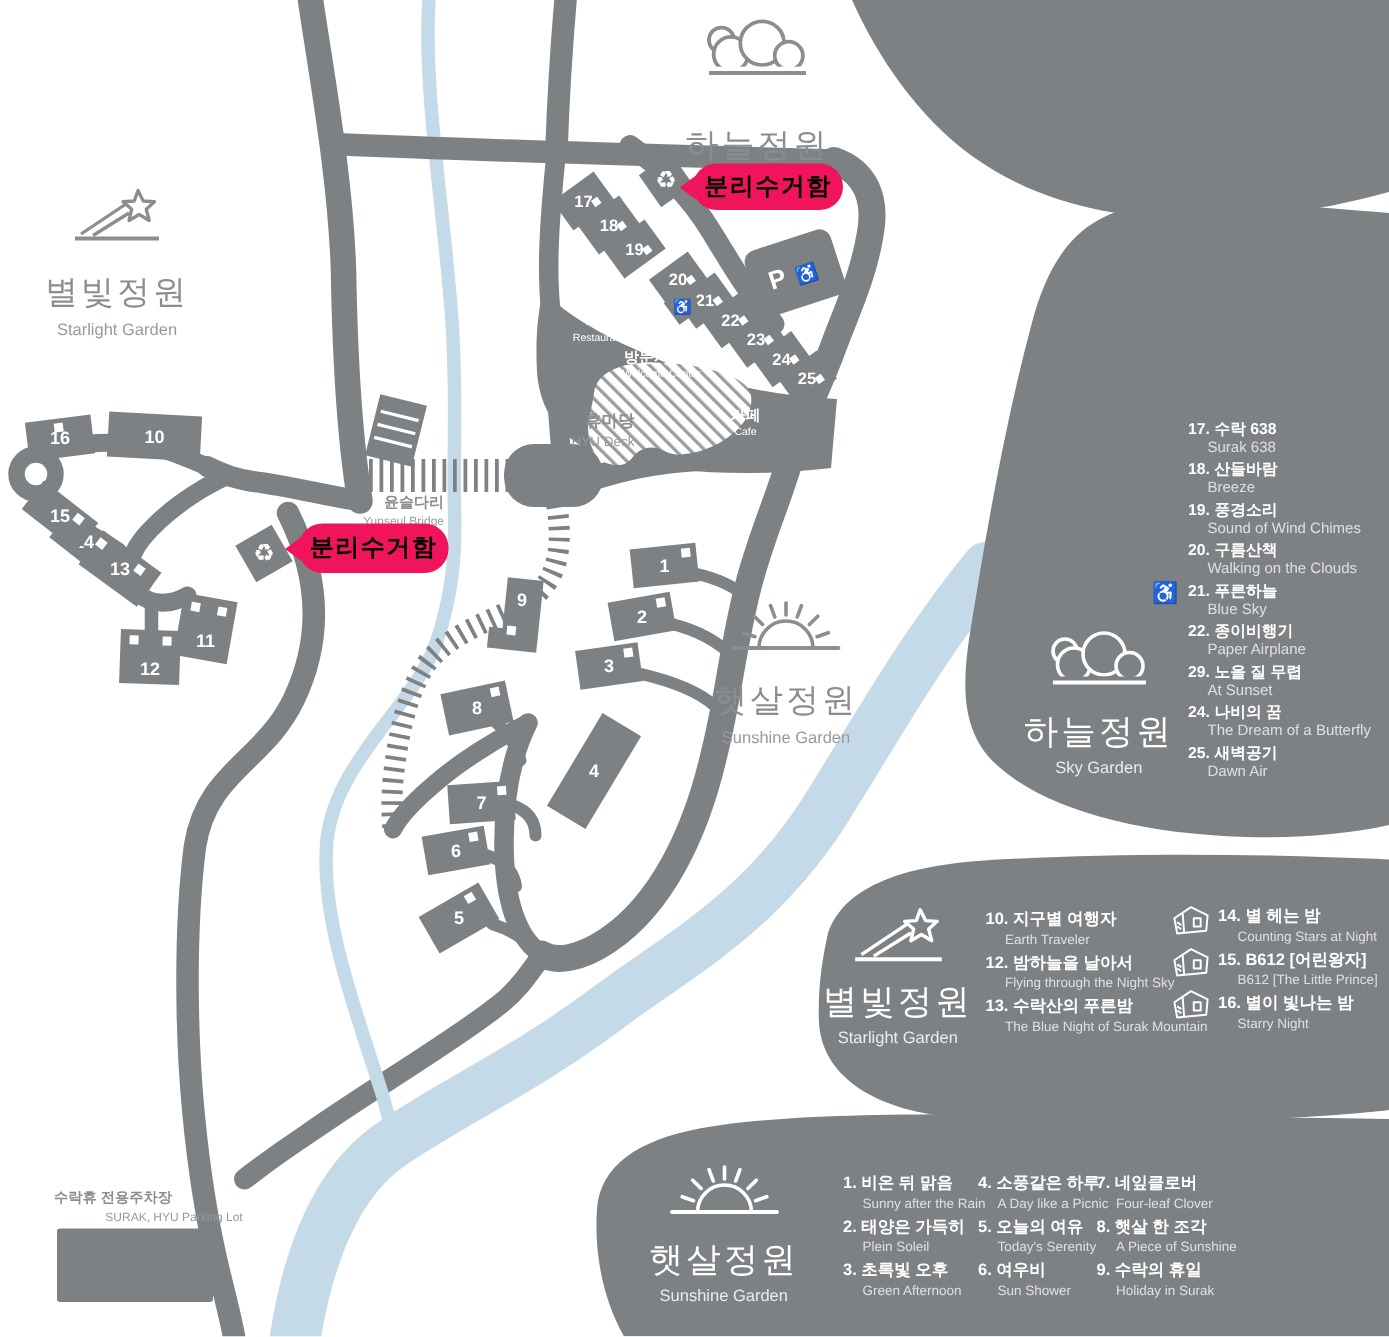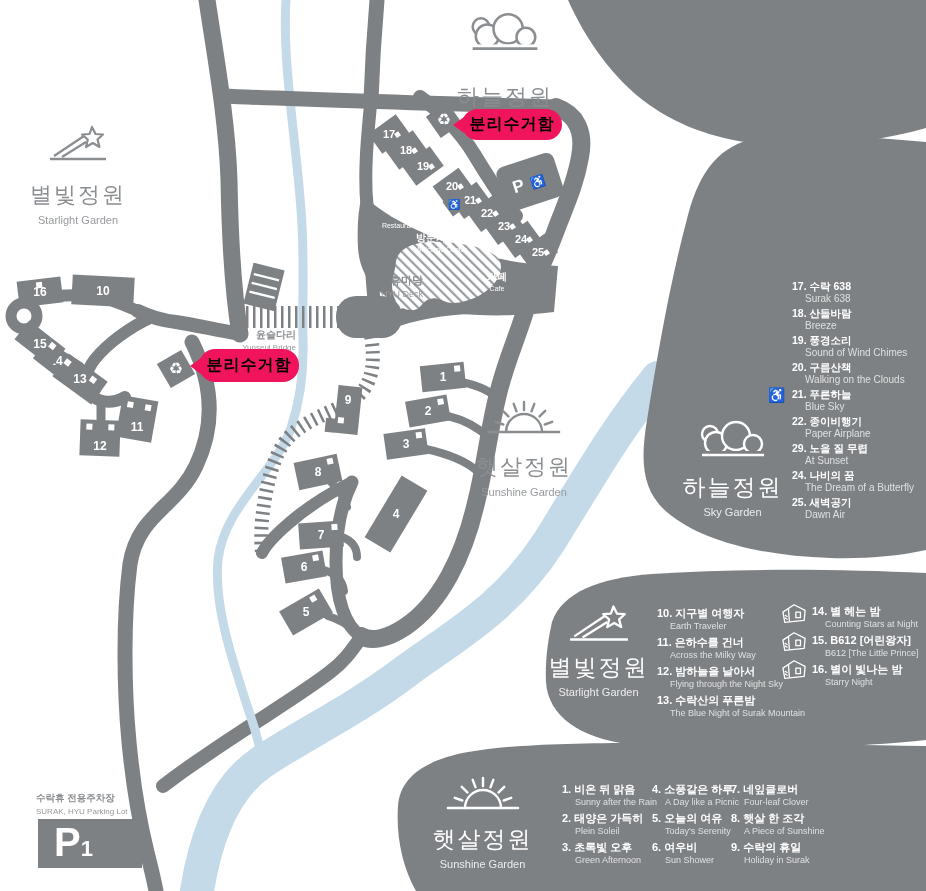--- a/index.html
+++ b/index.html
@@ -46,21 +46,21 @@
   .fac-g .ko{font-size:11px;} .fac-g .en{font-size:9px;color:#97999c;margin-top:1px;}
   .fac-br .ko{font-size:10px;} .fac-br .en{font-size:8px;color:#97999c;margin-top:1px;}
 
   .badge{background:#f0145c;color:#000000;border-radius:16px;display:flex;align-items:center;
          justify-content:center;font-weight:bold;font-size:16px;letter-spacing:1px;}
   .badge .tail{position:absolute;left:-9px;top:50%;transform:translateY(-50%);width:0;height:0;
          border-top:8px solid transparent;border-bottom:8px solid transparent;border-right:11px solid #f0145c;}
 
   .park-label{color:#8b8e91;text-align:left;}
   .park-label .ko{font-size:9.5px;font-weight:bold;}
-  .park-label .en{font-size:8px;color:#97999c;margin-top:2px;}
+  .park-label .en{font-size:8px;color:#97999c;margin-top:2px;text-align:center;}
   .p1{background:#7e8184;color:#fff;font-weight:bold;font-size:22px;line-height:47px;padding-left:16px;}
   .p1::first-letter{font-size:40px;}
   .cab{display:block;margin-bottom:4px;}
 </style>
 </head>
 <body>
 
 <div class="stage">
 
 <svg width="926" height="891" viewBox="0 0 926 891" xmlns="http://www.w3.org/2000/svg">
@@ -392,21 +392,20 @@
   <div class="en">HYU Deck</div>
 </div>
 <div class="ov fac fac-g fac-br" style="left:210px;top:328px;width:86px;">
   <div class="ko">윤슬다리</div>
   <div class="en">Yunseul Bridge</div>
 </div>
 <div class="ov park-label" style="left:36px;top:792px;width:160px;">
   <div class="ko">수락휴 전용주차장</div>
   <div class="en">SURAK, HYU Parking Lot</div>
 </div>
-<div class="ov p1" style="left:38px;top:819px;width:88px;height:49px;">P1</div>
 
 <div class="ov badge" style="left:462px;top:109px;width:100px;height:31px;">
   <span class="tail"></span>
   <span>분리수거함</span>
 </div>
 <div class="ov badge" style="left:199px;top:349px;width:100px;height:33px;">
   <span class="tail"></span>
   <span>분리수거함</span>
 </div>
 
@@ -478,24 +477,20 @@
   <div class="ko mt8">별빛정원</div>
   <div class="en">Starlight Garden</div>
 </div>
 
 <div class="ov leg-col big" style="left:657px;top:606px;">
   <div class="leg-item">
         <div class="lko"><span>10.</span><span class="sp">지구별 여행자</span></div>
         <div class="len">Earth Traveler</div>
       </div>
   <div class="leg-item">
-        <div class="lko"><span>11.</span><span class="sp">은하수를 건너</span></div>
-        <div class="len">Across the Milky Way</div>
-      </div>
-  <div class="leg-item">
         <div class="lko"><span>12.</span><span class="sp">밤하늘을 날아서</span></div>
         <div class="len">Flying through the Night Sky</div>
       </div>
   <div class="leg-item">
         <div class="lko"><span>13.</span><span class="sp">수락산의 푸른밤</span></div>
         <div class="len">The Blue Night of Surak Mountain</div>
       </div>
 </div>
 
 <div class="ov" style="left:779px;top:602px;">

